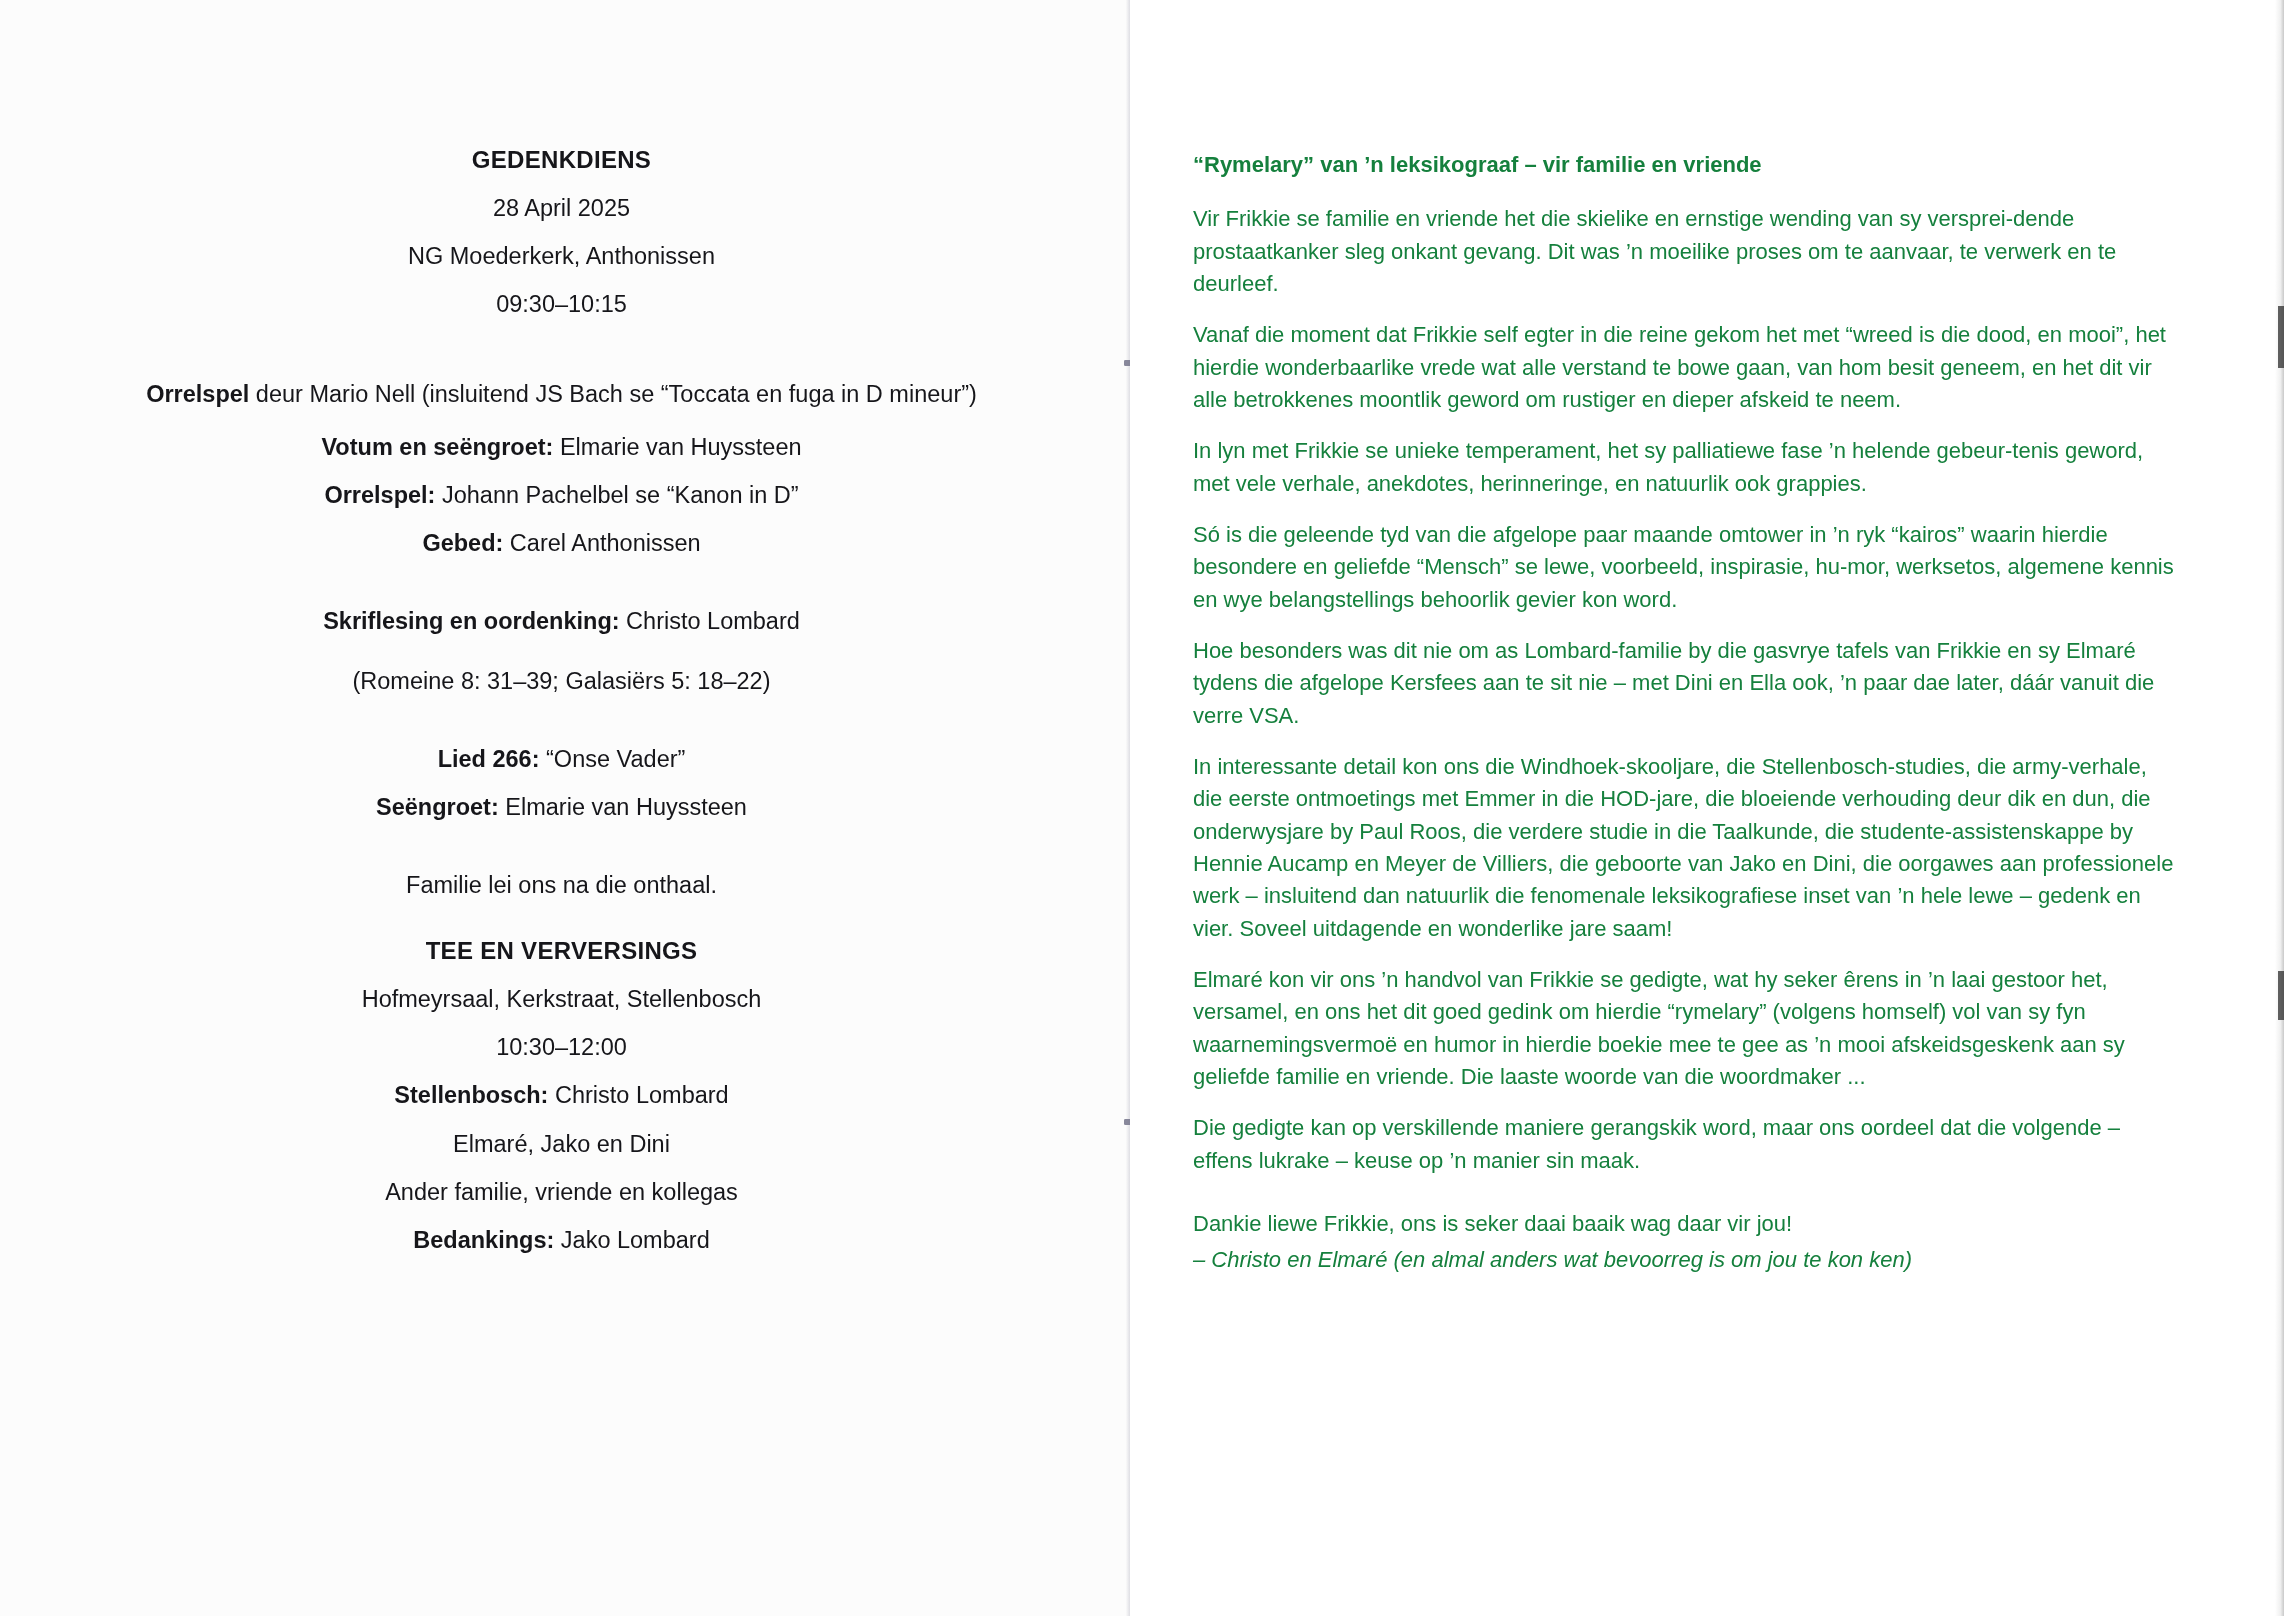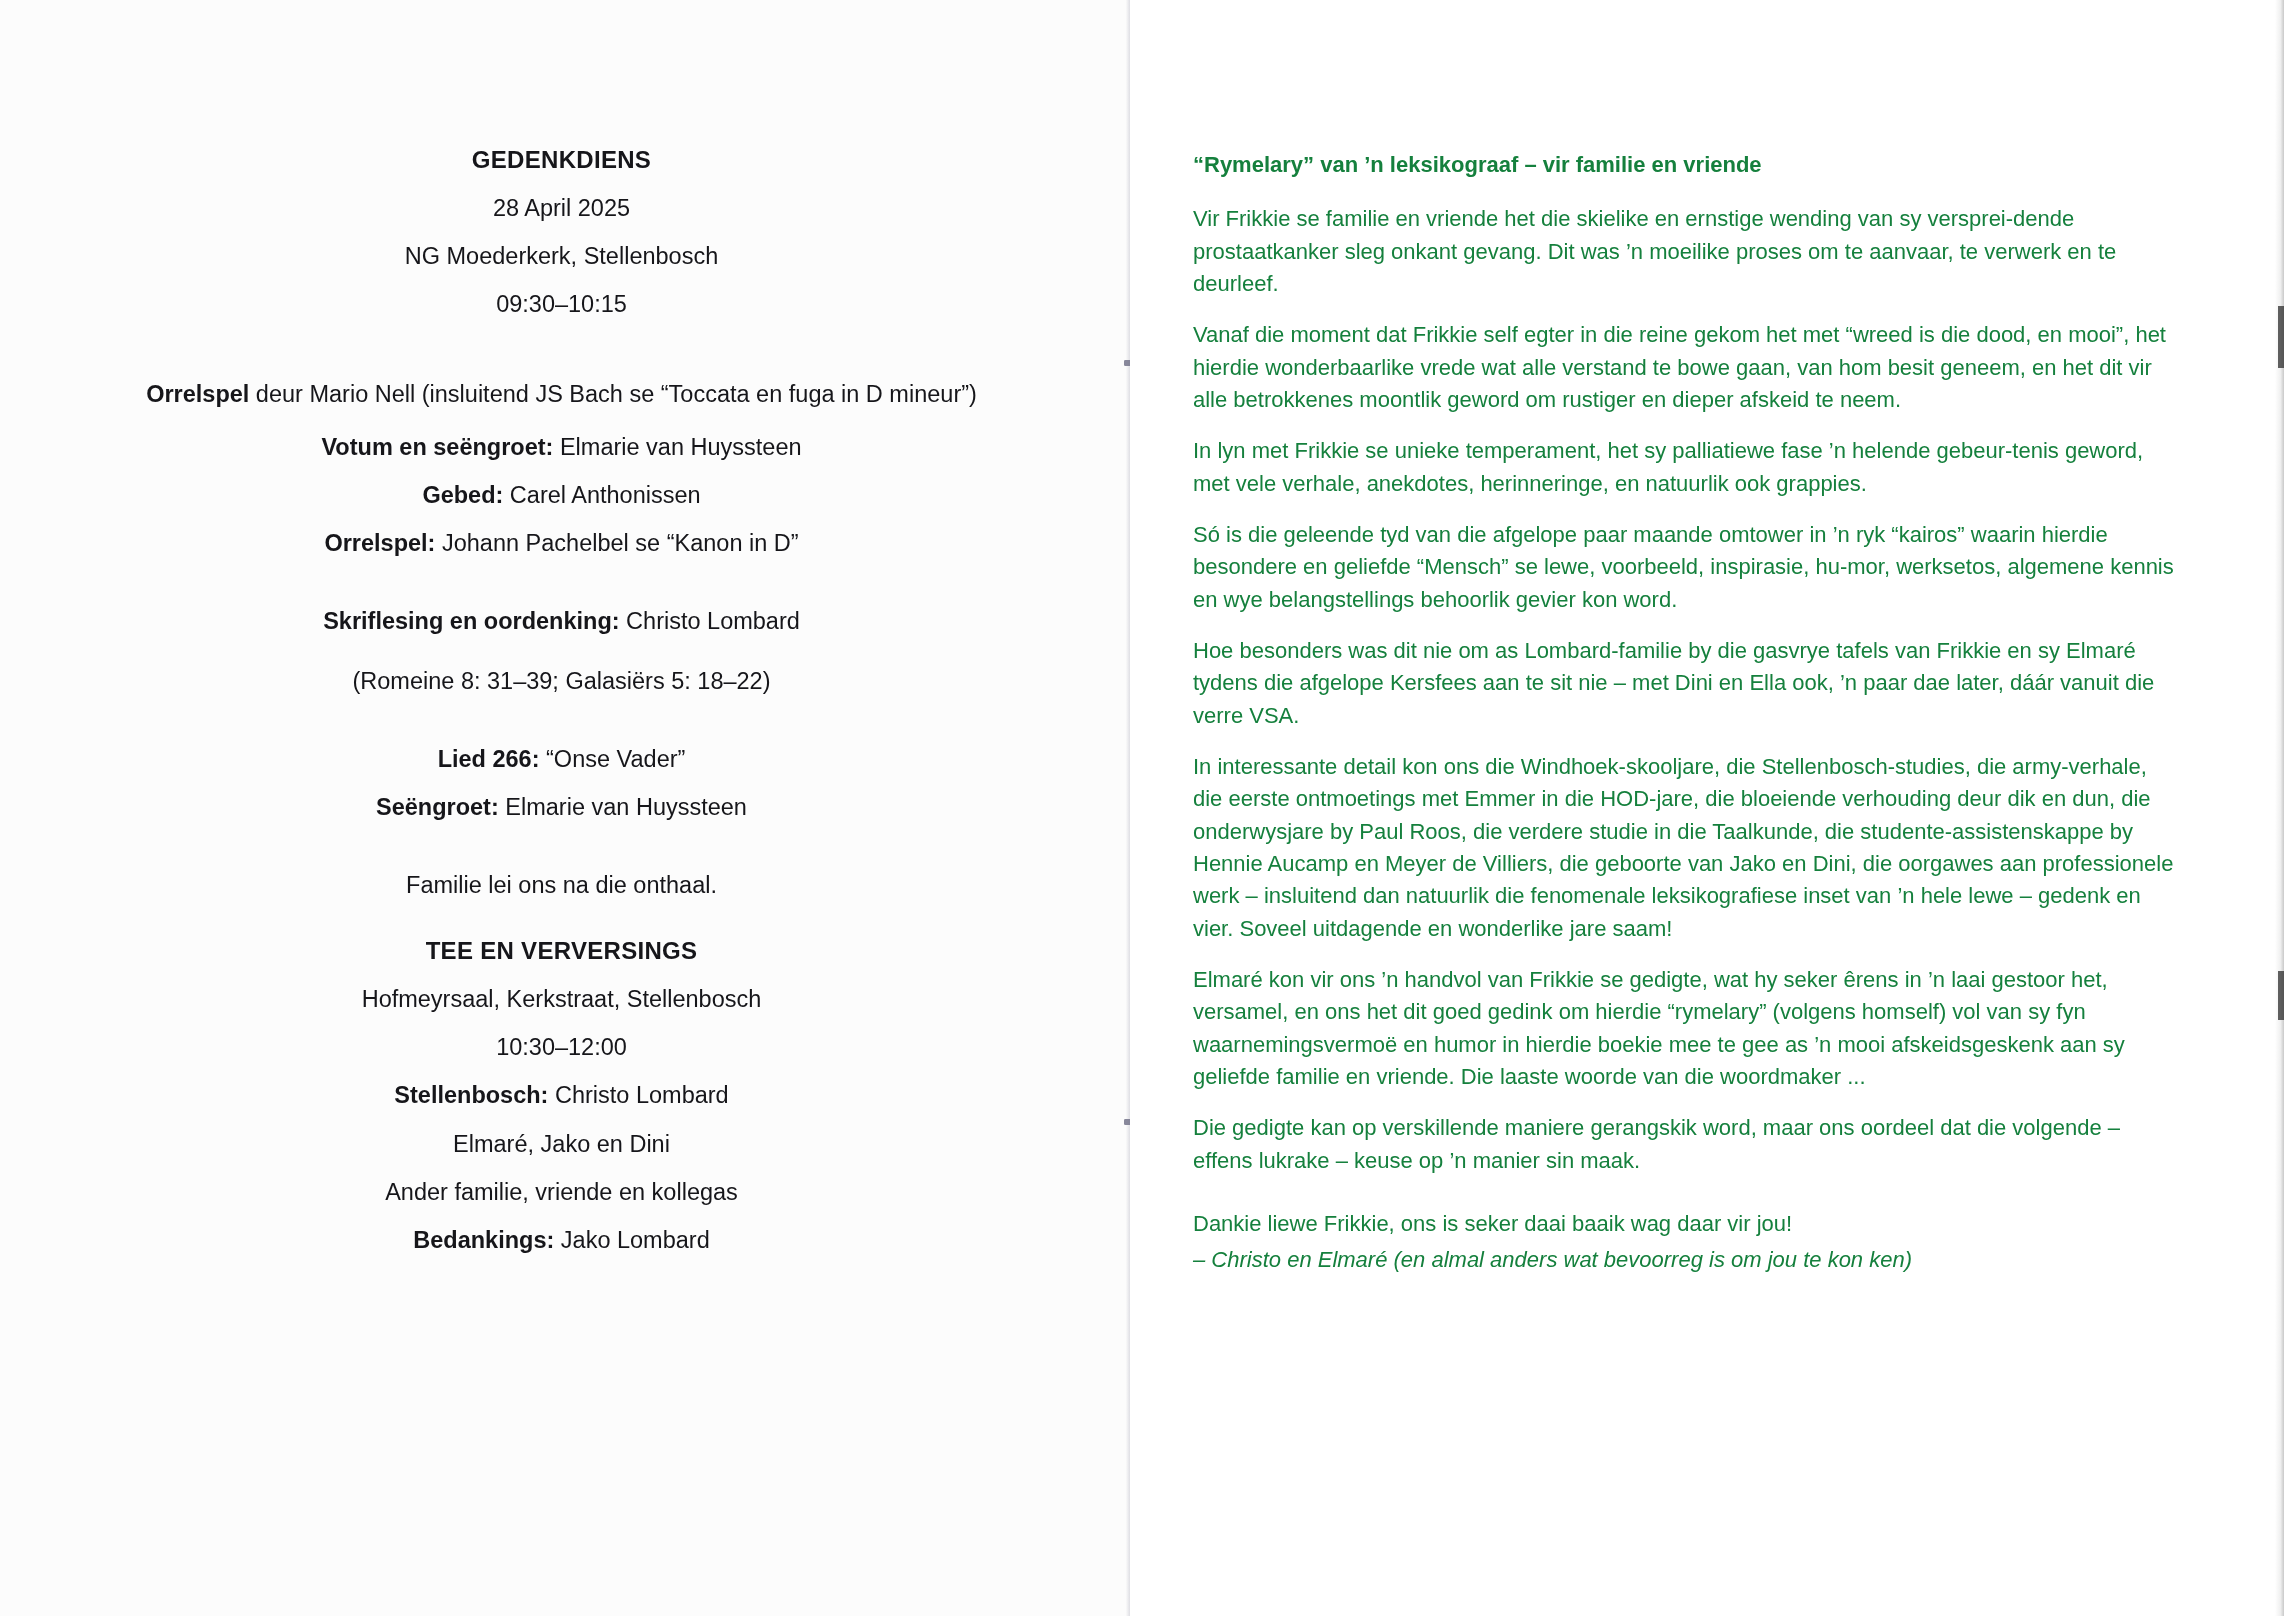--- a/index.html
+++ b/index.html
@@ -150,37 +150,37 @@
 </head>
 <body>
 
 <div class="spread">
 
   <div class="page-left">
     <div class="left-content">
 
       <div class="line hdr">GEDENKDIENS</div>
       <div class="line">28 April 2025</div>
-      <div class="line">NG Moederkerk, Stellenbosch</div>
+      <div class="line">NG Moederkerk, Anthonissen</div>
       <div class="line">09:30–10:15</div>
 
       <div class="gap-lg"></div>
 
       <div class="orrelspel-wide">
         <span class="b">Orrelspel</span><span> deur Mario Nell (insluitend JS Bach se “Toccata en fuga in D mineur”)</span>
       </div>
 
       <div class="line">
         <span class="b">Votum en seëngroet:</span><span> Elmarie van Huyssteen</span>
       </div>
       <div class="line">
+        <span class="b">Orrelspel:</span><span> Johann Pachelbel se “Kanon in D”</span>
+      </div>
+      <div class="line">
         <span class="b">Gebed:</span><span> Carel Anthonissen</span>
-      </div>
-      <div class="line">
-        <span class="b">Orrelspel:</span><span> Johann Pachelbel se “Kanon in D”</span>
       </div>
 
       <div class="gap-md"></div>
 
       <div class="line tight">
         <span class="b">Skriflesing en oordenking:</span><span> Christo Lombard</span>
       </div>
       <div class="line">(Romeine 8: 31–39; Galasiërs 5: 18–22)</div>
 
       <div class="gap-md"></div>

